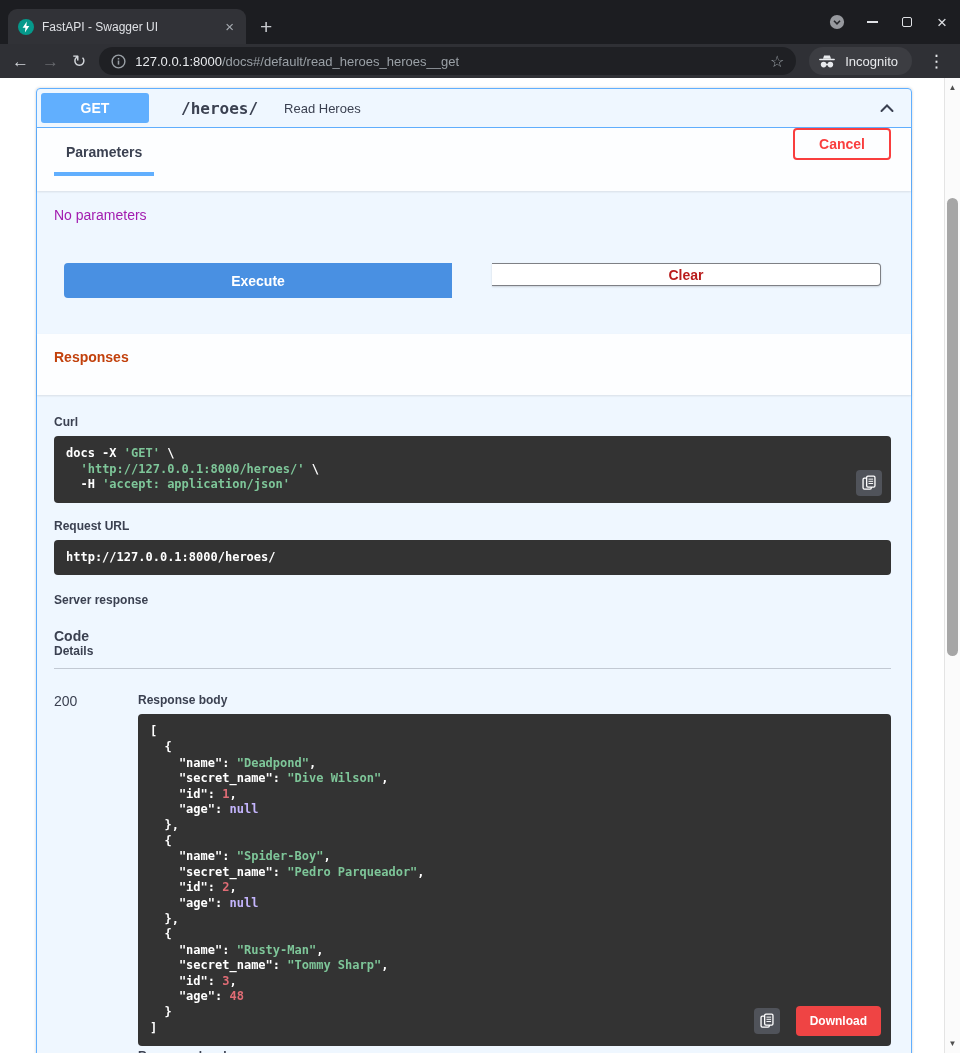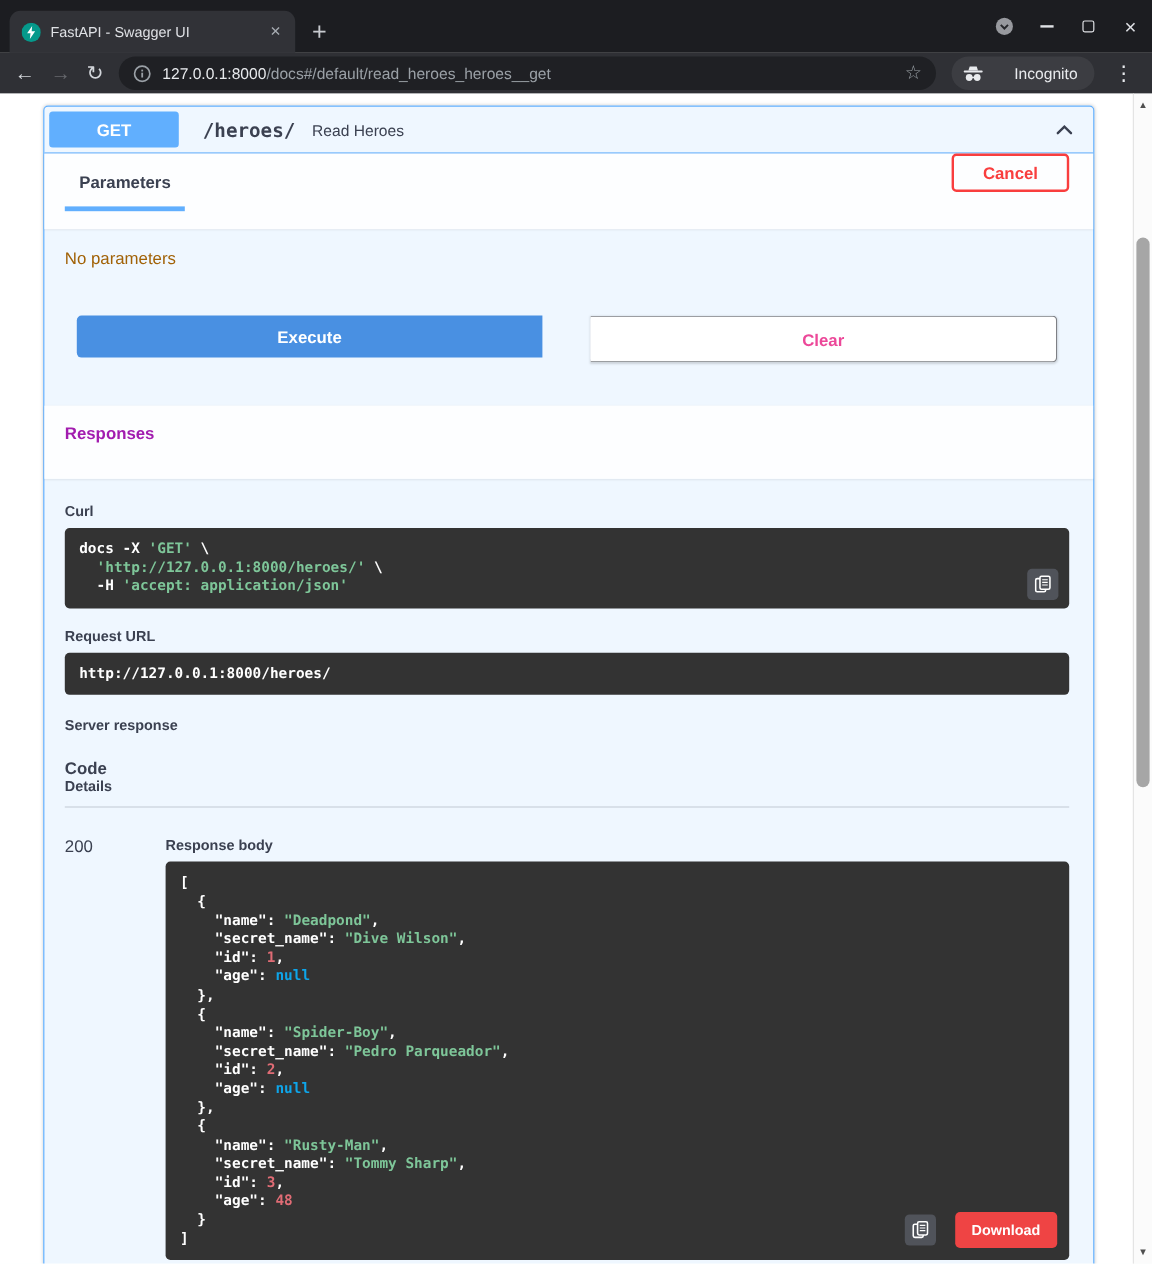--- a/index.html
+++ b/index.html
@@ -22,67 +22,67 @@
 
   .toolbar { height:34px; background:#2f3035; display:flex; align-items:center; padding:0 12px; gap:13px; }
   .nav-icon { color:#d2d5da; font-size:17px; line-height:1; cursor:pointer; }
   .nav-icon.disabled { color:#67696e; }
   .omnibox { flex:1; height:28px; background:#1f2024; border-radius:14px; display:flex; align-items:center;
              gap:9px; padding:0 12px; min-width:0; cursor:text; }
   .url-text { flex:1; font-size:13px; white-space:nowrap; overflow:hidden; color:#9aa0a6; }
   .url-text .host { color:#e8eaed; }
   .star-icon { color:#9aa0a6; font-size:16px; cursor:pointer; }
   .incog-chip { height:28px; background:#3c3d42; border-radius:14px; display:flex; align-items:center;
-                gap:24px; padding:0 14px 0 8px; color:#e8eaed; font-size:13px; }
+                gap:8px; padding:0 14px 0 8px; color:#e8eaed; font-size:13px; }
   .menu-dots { color:#e8eaed; font-size:17px; cursor:pointer; padding:0 3px; }
 
   
   .page { position:absolute; top:78px; left:0; right:16px; bottom:0; background:#fff;
           padding:10px 32px 0 36px; overflow:hidden; color:#3b4151; }
   .opblock { border:1px solid #61affe; border-radius:4px; background:rgba(97,175,254,.1);
              box-shadow:0 0 3px rgba(0,0,0,.19); }
-  .opblock-summary { display:flex; align-items:center; padding:4px; gap:4px;
+  .opblock-summary { display:flex; align-items:center; padding:4px; gap:16px;
                      border-bottom:1px solid #61affe; cursor:pointer; }
   .method-badge { background:#61affe; color:#fff; font-weight:700; font-size:14px; border-radius:3px;
                   width:108px; text-align:center; padding:7px 0; }
   .op-path { font-family:"DejaVu Sans Mono", monospace; font-size:16px; font-weight:700;
              color:#3b4151; padding:0 10px 0 16px; }
   .op-summary-text { flex:1; font-size:13px; color:#3b4151; }
   .collapse-btn { margin-right:10px; cursor:pointer; display:flex; }
 
   .section-header { display:flex; align-items:flex-start; justify-content:space-between;
                     background:rgba(255,255,255,.85); box-shadow:0 1px 2px rgba(0,0,0,.1);
                     padding:0 20px 15px 17px; min-height:50px; }
   .tab-item { font-size:14px; font-weight:700; color:#3b4151; padding:16px 12px 12px;
               border-bottom:4px solid #61affe; cursor:pointer; }
   .btn-cancel { background:transparent; border:2px solid #f93e3e; color:#f93e3e; font-weight:700;
                 font-size:14px; border-radius:4px; padding:6px 24px; cursor:pointer;
                 font-family:"Liberation Sans", sans-serif; }
 
   .params-body { padding:16px 20px 0 17px; }
-  .no-params { font-size:14px; color:#a16207; }
+  .no-params { font-size:14px; color:#a21caf; }
   .execute-wrapper { display:flex; padding:40px 10px 36px; }
   .btn-execute { flex:1; height:35px; background:#4990e2; border:none; border-radius:4px 0 0 4px;
                  color:#fff; font-weight:700; font-size:14px; cursor:pointer;
                  font-family:"Liberation Sans", sans-serif; }
-  .btn-clear { flex:1; height:39px; background:#fff; border:1px solid #7e8085; border-left:none;
-               border-radius:0 4px 4px 0; color:#ec4899; font-weight:700; font-size:14px; cursor:pointer;
+  .btn-clear { flex:1; height:23px; background:#fff; border:1px solid #7e8085; border-left:none;
+               border-radius:0 4px 4px 0; color:#b91c1c; font-weight:700; font-size:14px; cursor:pointer;
                box-shadow:0 1px 2px rgba(0,0,0,.15); font-family:"Liberation Sans", sans-serif;margin-left:40px; }
 
-  .responses-title { font-size:14px; font-weight:700; color:#a21caf; padding:15px 0; }
+  .responses-title { font-size:14px; font-weight:700; color:#c2410c; padding:15px 0; }
   .responses-body { padding:20px 20px 40px 17px; }
   .block-label { font-size:12px; font-weight:700; color:#3b4151; margin-bottom:7px; }
   .code-block { background:#333333; border-radius:4px; padding:10px 12px; position:relative;
                 font-family:"DejaVu Sans Mono", monospace; font-size:12px; font-weight:700;
                 color:#fff; }
   .code-line { white-space:pre; line-height:1.3; }
   .tok-p { color:#ffffff; }
   .tok-s { color:#7ec699; }
   .tok-n { color:#e06c75; }
-  .tok-u { color:#0ea5e9; }
+  .tok-u { color:#c4b5fd; }
 
   .copy-btn { position:absolute; right:9px; bottom:7px; width:26px; height:26px; background:#50535a;
               border:none; border-radius:4px; display:flex; align-items:center; justify-content:center;
               cursor:pointer; }
   .mb16 { margin-bottom:16px; }
   .request-url-block { margin-bottom:18px; }
 
   .resp-table-head { display:flex; align-items:baseline; border-bottom:1px solid rgba(59,65,81,.25);
                      padding:14px 0 10px;flex-direction:column; }
   .col-code-h { width:84px; font-size:14px; font-weight:700; }

